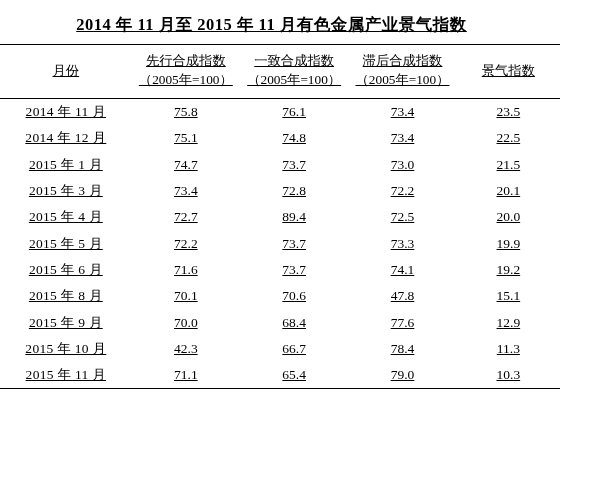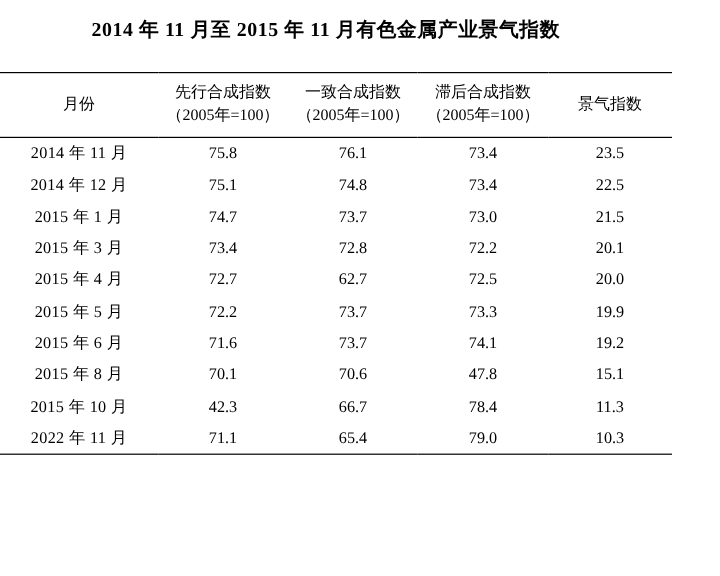--- a/index.html
+++ b/index.html
@@ -12,33 +12,34 @@
     height: 480px;
     font-family: "Liberation Serif", "DejaVu Serif", serif;
     color: #000000;
     overflow: hidden;
   }
   .page {
     width: 543px;
     height: 480px;
     position: relative;
     box-sizing: border-box;
+    text-decoration: underline;
   }
   .title {
     text-align: center;
     font-size: 16.5px;
     font-weight: bold;
     letter-spacing: 0.5px;
     padding-top: 14px;
     padding-bottom: 8px;
   }
   table.data {
     border-collapse: collapse;
     width: 560px;
-    margin: 16px auto;
+    margin: 0 auto;
     table-layout: fixed;
   }
   table.data th, table.data td {
     border: none;
     text-align: center;
     vertical-align: middle;
     font-size: 13.5px;
     font-weight: normal;
   }
   thead tr.head-row th {
@@ -138,21 +139,21 @@
       <tr>
         <td class="month">2015 年 3 月</td>
         <td>73.4</td>
         <td>72.8</td>
         <td>72.2</td>
         <td>20.1</td>
       </tr>
       <tr>
         <td class="month">2015 年 4 月</td>
         <td>72.7</td>
-        <td>62.7</td>
+        <td>89.4</td>
         <td>72.5</td>
         <td>20.0</td>
       </tr>
       <tr>
         <td class="month">2015 年 5 月</td>
         <td>72.2</td>
         <td>73.7</td>
         <td>73.3</td>
         <td>19.9</td>
       </tr>
@@ -164,28 +165,35 @@
         <td>19.2</td>
       </tr>
       <tr>
         <td class="month">2015 年 8 月</td>
         <td>70.1</td>
         <td>70.6</td>
         <td>47.8</td>
         <td>15.1</td>
       </tr>
       <tr>
+        <td class="month">2015 年 9 月</td>
+        <td>70.0</td>
+        <td>68.4</td>
+        <td>77.6</td>
+        <td>12.9</td>
+      </tr>
+      <tr>
         <td class="month">2015 年 10 月</td>
         <td>42.3</td>
         <td>66.7</td>
         <td>78.4</td>
         <td>11.3</td>
       </tr>
       <tr class="rule-bottom">
-        <td class="month">2022 年 11 月</td>
+        <td class="month">2015 年 11 月</td>
         <td>71.1</td>
         <td>65.4</td>
         <td>79.0</td>
         <td>10.3</td>
       </tr>
     </tbody>
   </table>
 
   <div class="footer-stub"></div>
 </div>

